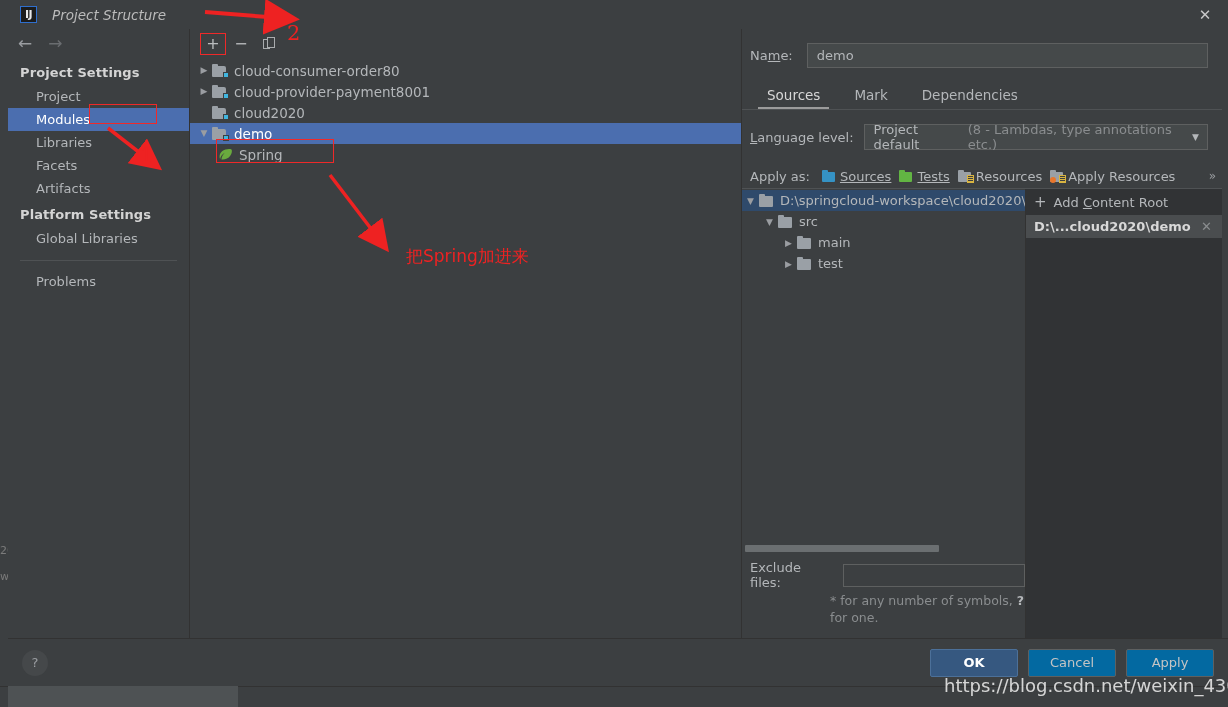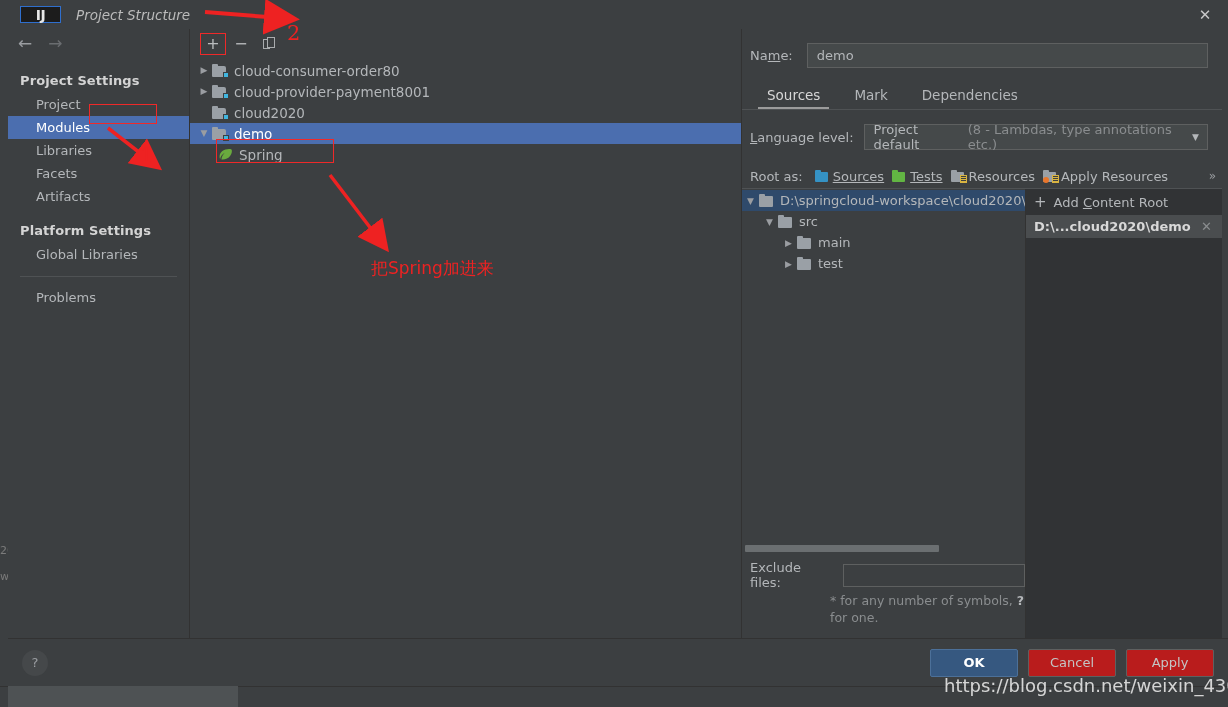--- a/index.html
+++ b/index.html
@@ -16,40 +16,40 @@
   .bg-bottom { position:absolute; left:0; bottom:0; width:1228px; height:21px; background:#3c3f41; border-top:1px solid #323232; }
   .bg-tab { position:absolute; left:8px; bottom:0; width:230px; height:21px; background:#4e5254; }
 
   
   .dialog { position:absolute; left:8px; top:0; width:1220px; height:686px;
             background:#3c3f41; display:flex; flex-direction:column; }
 
   
   .titlebar { height:29px; background:#3c3f41; display:flex; align-items:center;
               padding:0 0 0 12px; position:relative; flex:none; }
-  .ij-logo { width:41px; height:17px; border:1.5px solid #2f6fce; background:#1c1c1c;
+  .ij-logo { width:17px; height:17px; border:1.5px solid #2f6fce; background:#1c1c1c;
              display:flex; align-items:center; justify-content:center; flex:none;
-             font-size:14px; font-weight:bold; color:#e8e8e8; letter-spacing:-0.5px;
+             font-size:11px; font-weight:bold; color:#e8e8e8; letter-spacing:-0.5px;
              font-family:"DejaVu Sans","Liberation Sans",sans-serif; }
   .title-text { margin-left:15px; font-size:13.5px; color:#bbbbbb;font-style:italic; }
   .close-btn { position:absolute; right:0; top:0; width:46px; height:29px;
                display:flex; align-items:center; justify-content:center;
                color:#c8c8c8; font-size:15px; font-family:"DejaVu Sans",sans-serif; }
 
   
   .body { flex:1; display:flex; min-height:0; }
 
   
   .sidebar { width:182px; background:#3c3f41; border-right:1px solid #323232;
              display:flex; flex-direction:column; flex:none; }
   .nav-row { height:29px; display:flex; align-items:center; padding-left:10px; gap:16px; flex:none;}
   .nav-arrow { font-size:17px; color:#9a9da1; line-height:1; }
   .nav-arrow.disabled { color:#6a6d70; }
   .sb-group { font-weight:bold; color:#d4d4d4; font-size:13px;
-              padding:7px 0 5px 12px; letter-spacing:0.1px;margin-top:8px; }
+              padding:7px 0 5px 12px; letter-spacing:0.1px; }
   .sb-item { height:23px; display:flex; align-items:center; padding-left:28px;
              font-size:13px; color:#b4b7ba; }
   .sb-item.selected { background:#4b6eaf; color:#ffffff; }
   .sb-sep { height:1px; background:#4f5254; margin:10px 12px 9px 12px; }
   .sb-spacer { flex:1; }
 
   
   .middle { width:552px; background:#3c3f41; border-right:1px solid #323232;
             display:flex; flex-direction:column; flex:none; position:relative; }
   .mid-toolbar { height:29px; display:flex; align-items:center; gap:2px; padding-left:10px; flex:none; }
@@ -151,21 +151,21 @@
 
   
   .footer { height:48px; background:#3c3f41; border-top:1px solid #323232;
             display:flex; align-items:center; padding:0 14px 0 14px; flex:none; position:relative; }
   .help-btn { width:26px; height:26px; border-radius:50%; background:#45484a;
               display:flex; align-items:center; justify-content:center;
               color:#9a9da1; font-size:13px; }
   .footer-spacer { flex:1; }
   .btn { height:28px; min-width:88px; padding:0 14px; font-size:13px;
          display:flex; align-items:center; justify-content:center;
-         border:1px solid #5e6060; background:#b91c1c; color:#c4c4c4;
+         border:1px solid #5e6060; background:#0369a1; color:#c4c4c4;
          border-radius:2px; margin-left:10px; }
   .btn.primary { background:#365880; border-color:#4c7099; color:#ffffff; font-weight:bold; }
 
   
   .anno { position:absolute; pointer-events:none; }
   .anno-num { color:#ee2222; font-size:21px; font-family:"DejaVu Serif","Liberation Serif",serif; }
   .anno-cn { color:#ee2222; font-size:17px; white-space:nowrap;
              font-family:"DejaVu Sans","Liberation Sans",sans-serif; }
   .anno-box { border:1.5px solid #ef2929; }
 
@@ -315,21 +315,21 @@
         <div class="lang-row">
           <span class="lbl"><u>L</u>anguage level:</span>
           <div class="lang-select">
             <span>Project default</span>
             <span class="dim">(8 - Lambdas, type annotations etc.)</span>
             <span class="caret">▼</span>
           </div>
         </div>
 
         <div class="markas-row">
-          <span class="lbl">Root as:</span>
+          <span class="lbl">Apply as:</span>
 
           <div class="mark-item">
             <span class="mi-ico">
               <i class="mi-tab" style="background:#3592c4"></i>
                 <i class="mi-folder" style="background:#3592c4"></i>
             </span>
             <span style="text-decoration:underline">Sources</span>
           </div>
 
           <div class="mark-item">
@@ -457,17 +457,17 @@
 
     <line x1="108" y1="128" x2="140" y2="153" stroke="#ee2222" stroke-width="3.5" marker-end="url(#ah)"></line>
 
     <line x1="330" y1="175" x2="372" y2="230" stroke="#ee2222" stroke-width="3.5" marker-end="url(#ah)"></line>
   </svg>
 
   <div class="anno-box" style="position:absolute; left:89px; top:104px; width:68px; height:20px;"></div>
 
   <div class="anno anno-num" style="left:287px; top:21px;">2</div>
   <div class="anno anno-num" style="left:140px; top:143px;">1</div>
-  <div class="anno anno-cn" style="left:371px; top:245px;margin-top:12px;">把Spring加进来</div>
+  <div class="anno anno-cn" style="left:406px; top:245px;">把Spring加进来</div>
 
   <div class="watermark">https://blog.csdn.net/weixin_43085797</div>
 
 </div>
 
 </body></html>

